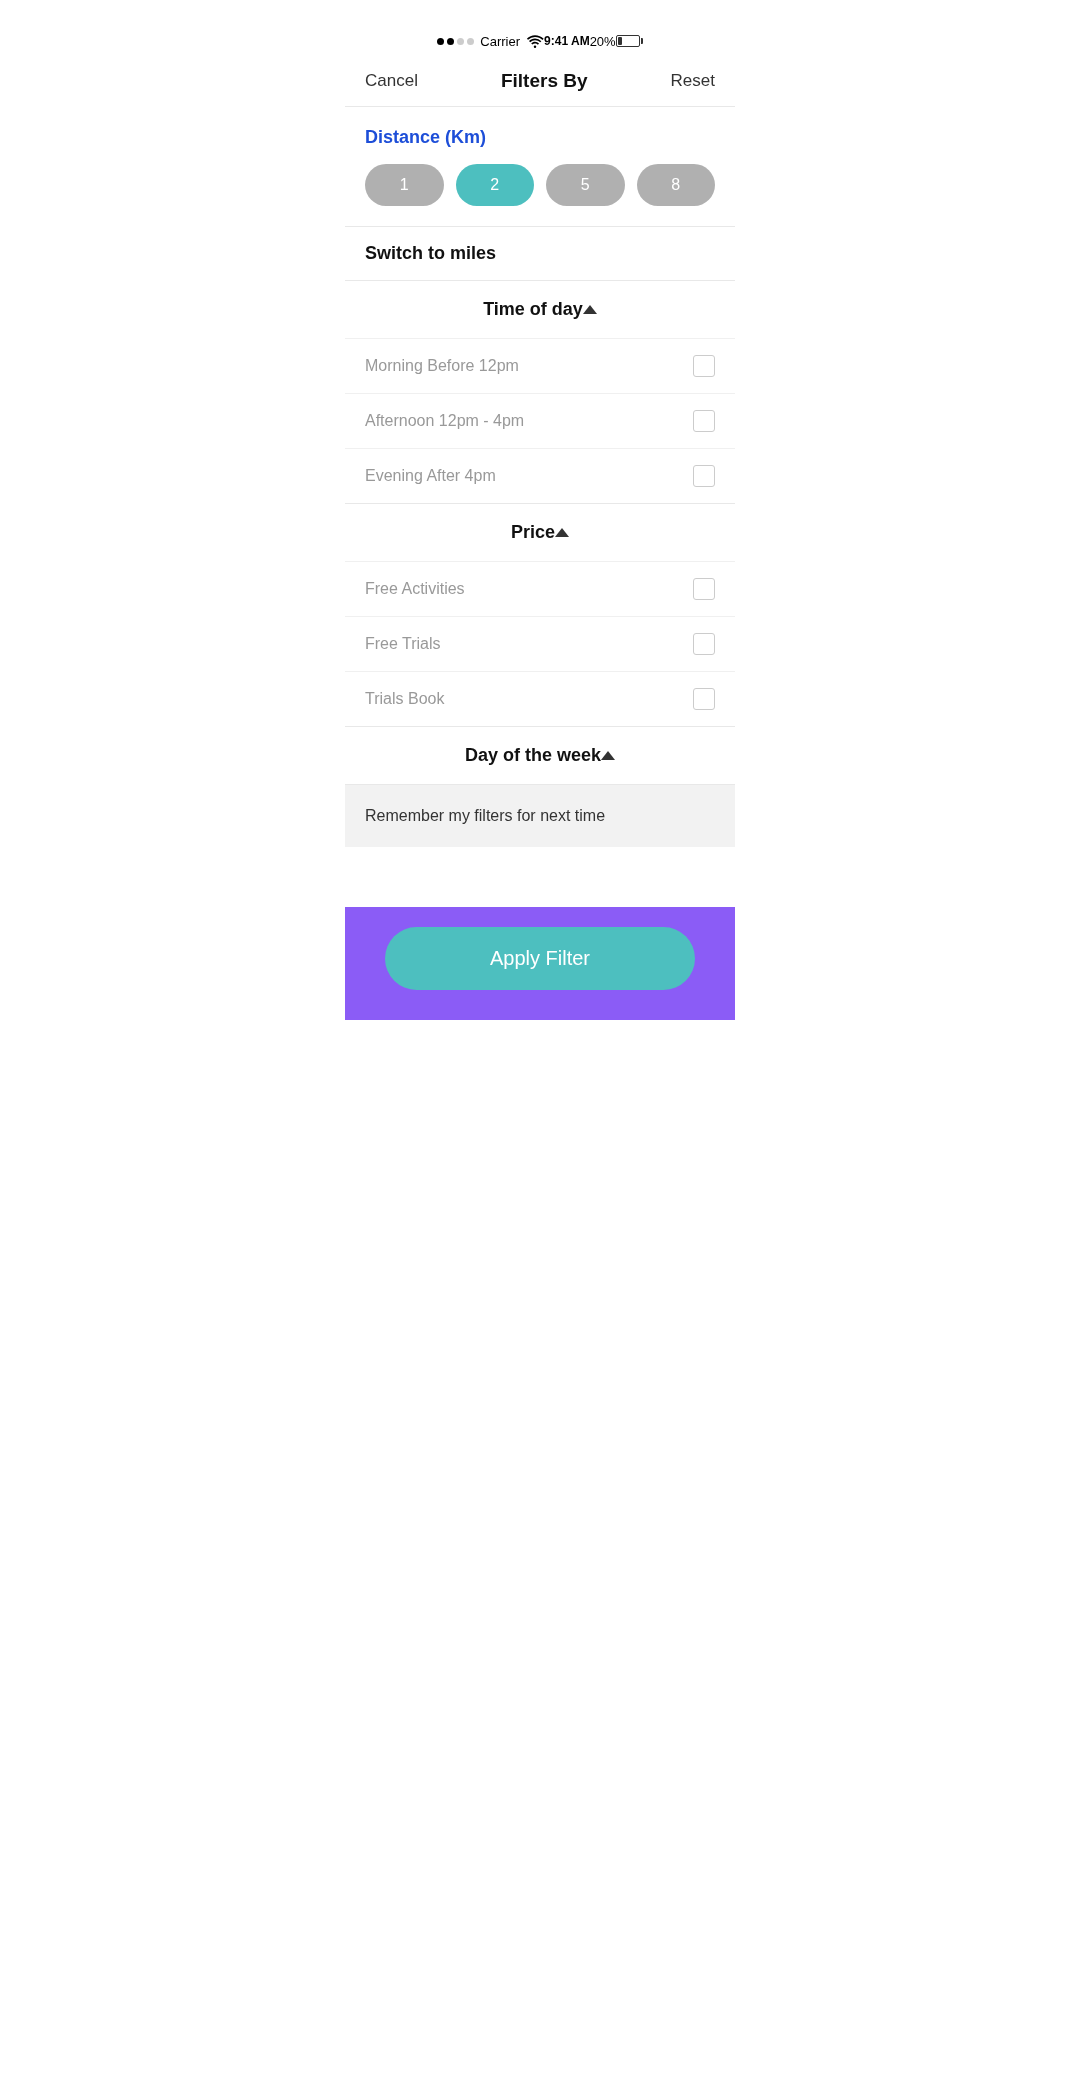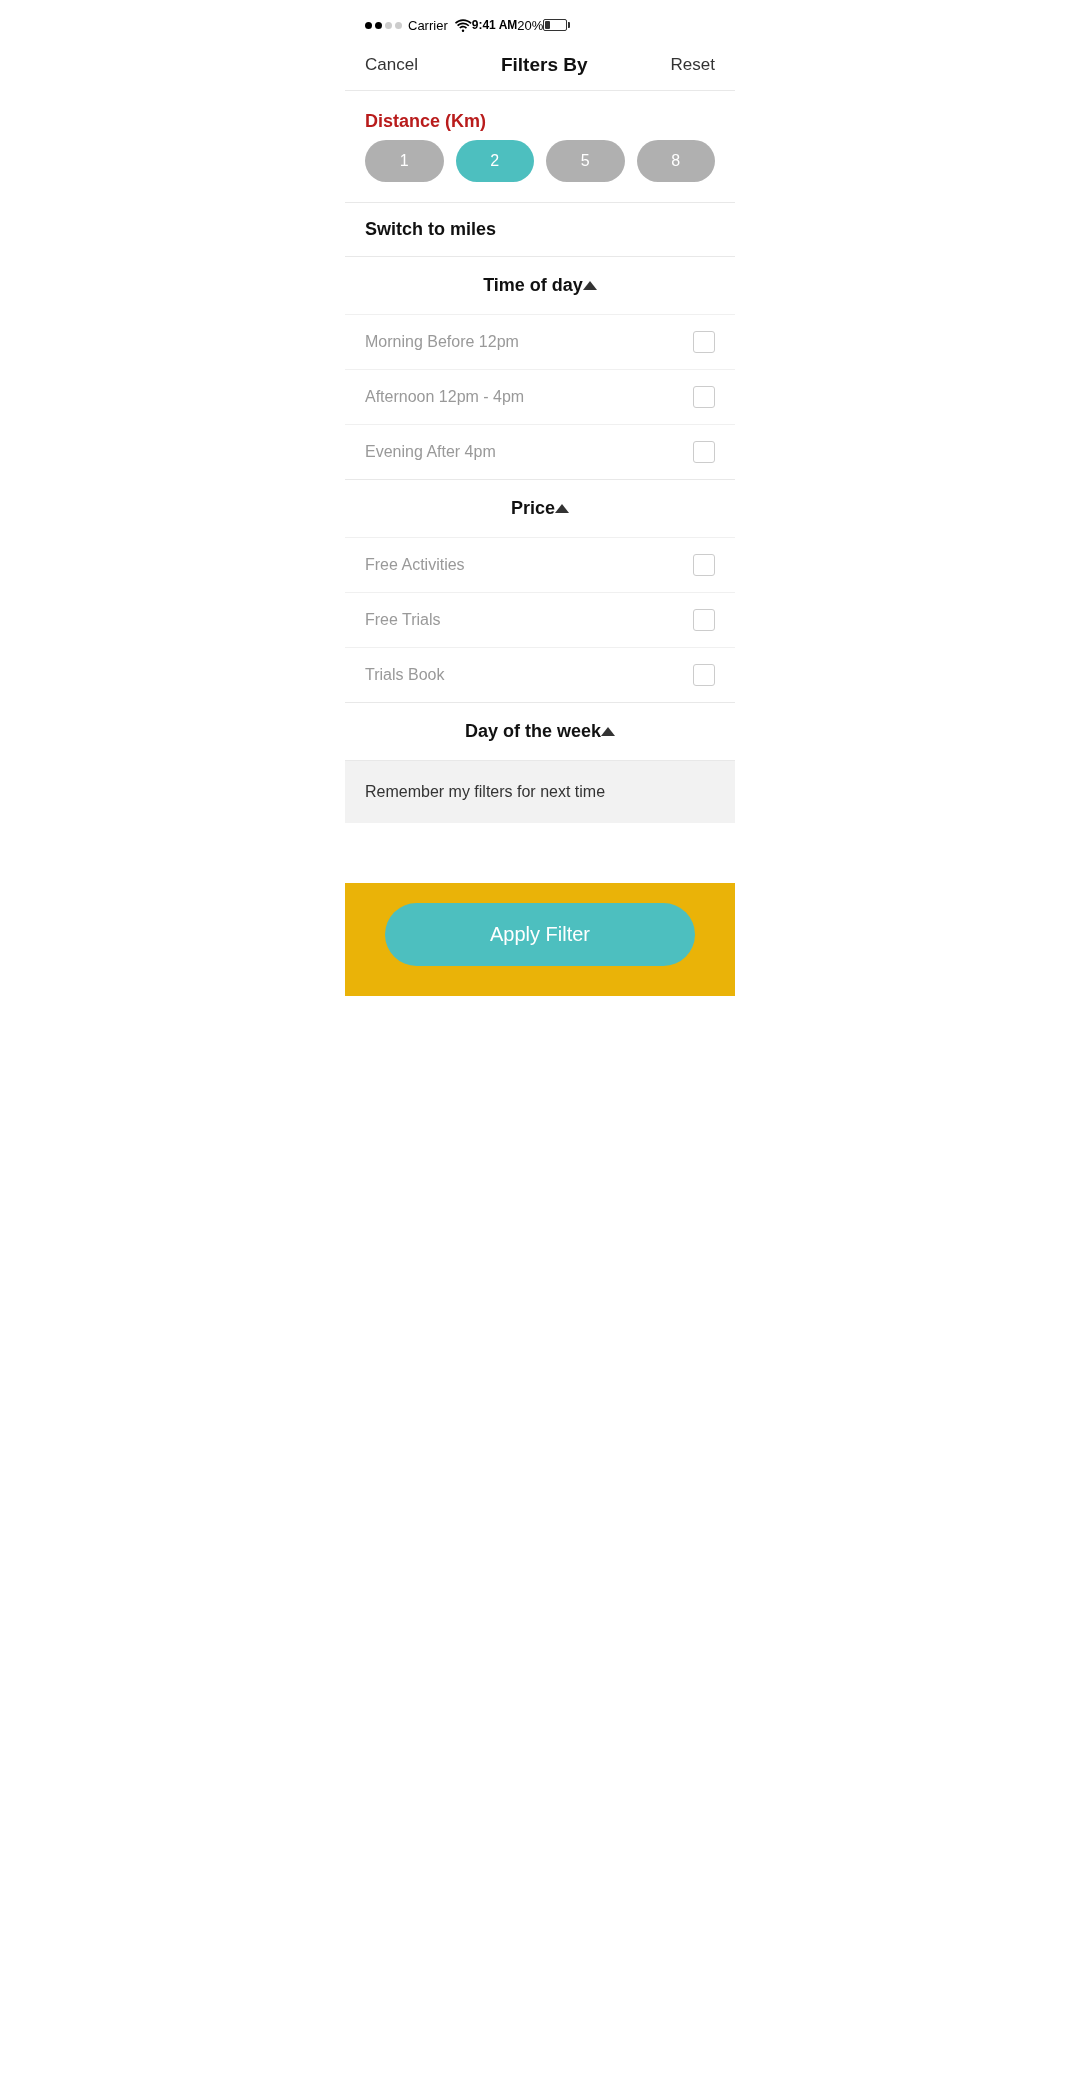--- a/index.html
+++ b/index.html
@@ -11,24 +11,25 @@
       width: 390px;
       min-height: 844px;
       margin: 0 auto;
       position: relative;
       overflow-x: hidden;
     }
 
     
     .status-bar {
       display: flex;
-      justify-content: flex-start;
+      justify-content: center;
       align-items: center;
       padding: 14px 20px 8px 20px;
       height: 44px;
+      margin-top: 16px;
     }
 
     .status-left {
       display: flex;
       align-items: center;
       gap: 6px;
       font-size: 13px;
       font-weight: 500;
     }
 
@@ -124,22 +125,22 @@
     }
 
     
     .section {
       padding: 20px 20px;
     }
 
     .section-title {
       font-size: 18px;
       font-weight: 700;
-      color: #b91c1c;
-      margin-bottom: 8px;
+      color: #1d4ed8;
+      margin-bottom: 16px;
     }
 
     
     .distance-options {
       display: flex;
       gap: 12px;
       flex-wrap: wrap;
     }
 
     .distance-btn {
@@ -238,21 +239,21 @@
     }
 
     
     .spacer {
       height: 60px;
     }
 
     
     .apply-btn-container {
       padding: 20px 40px 30px 40px;
-      background: #eab308;
+      background: #8b5cf6;
     }
 
     .apply-btn {
       width: 100%;
       padding: 20px;
       background: #4dbfbf;
       color: #fff;
       font-size: 20px;
       font-weight: 500;
       border: none;

